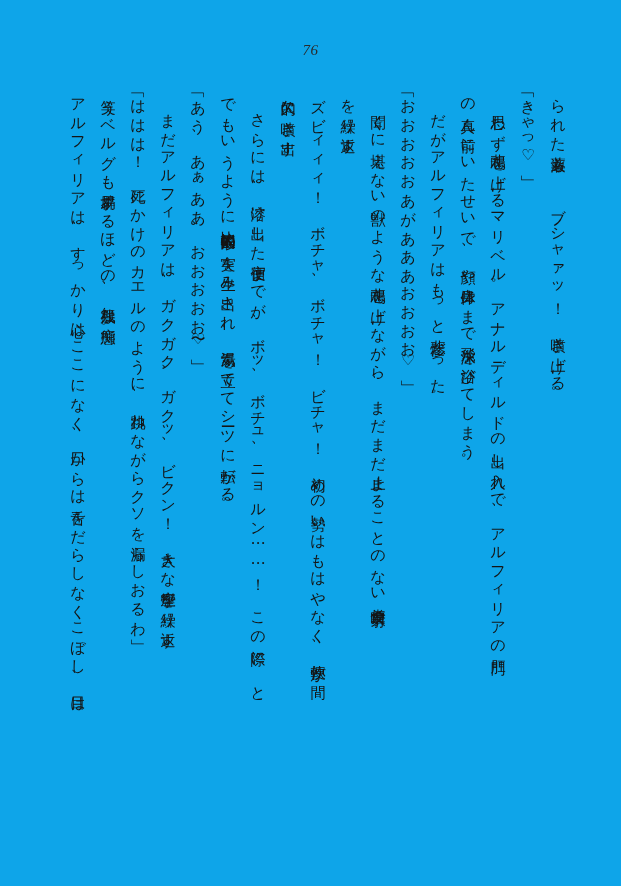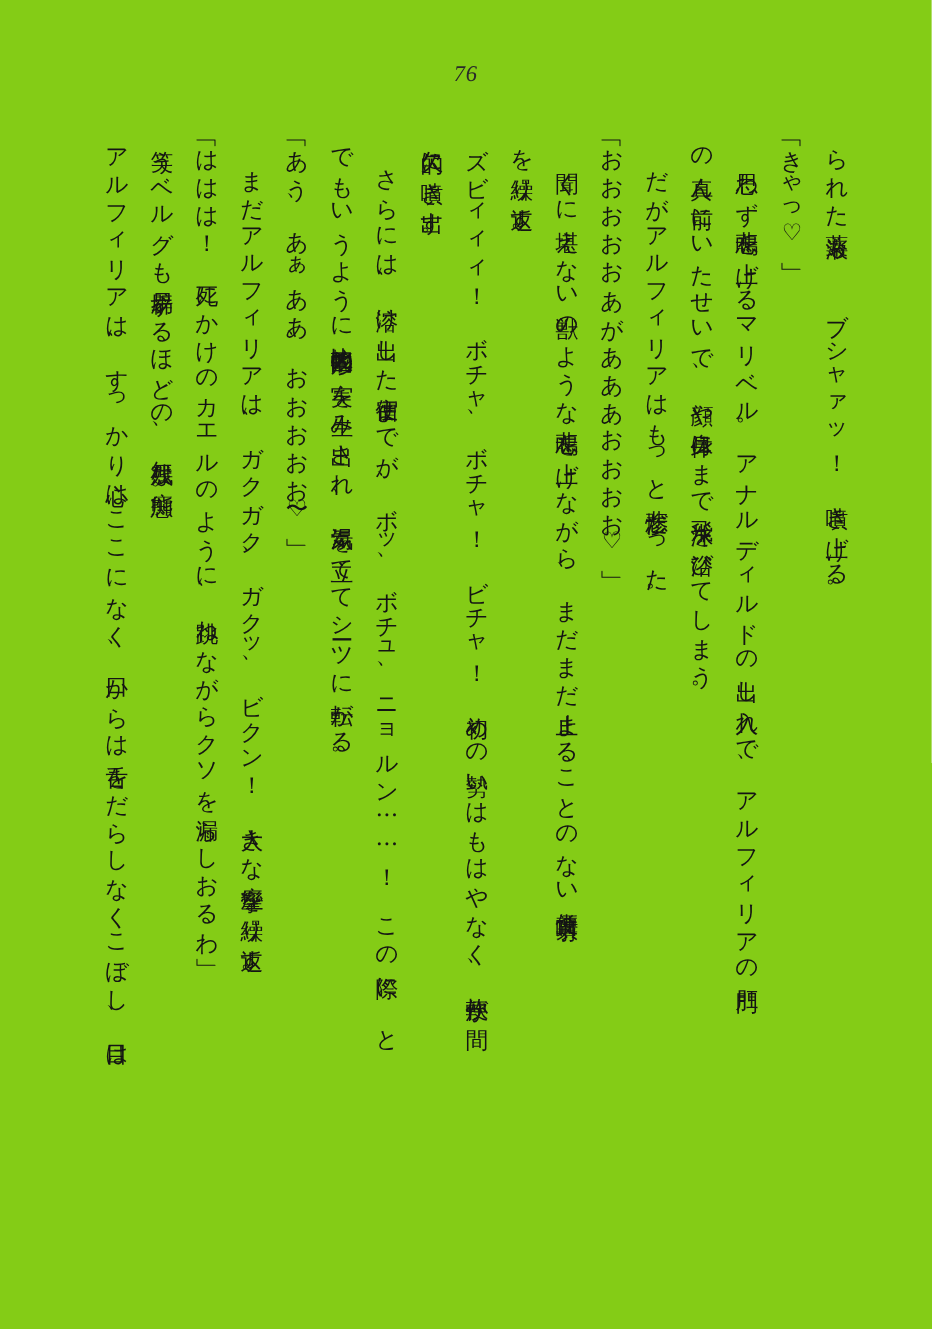--- a/index.html
+++ b/index.html
@@ -11,21 +11,21 @@
     width: 621px;
     height: 886px;
     font-family: "Liberation Serif", "DejaVu Serif", serif;
     color: #1a1a1a;
     position: relative;
     overflow: hidden;
   }
   .page {
     position: absolute;
     inset: 0;
-    background: #84cc16;
+    background: #0ea5e9;
   }
   .page-number {
     position: absolute;
     top: 42px;
     left: 0;
     right: 0;
     text-align: center;
     font-size: 15px;
     font-style: italic;
     font-family: "Liberation Serif", "DejaVu Serif", serif;

